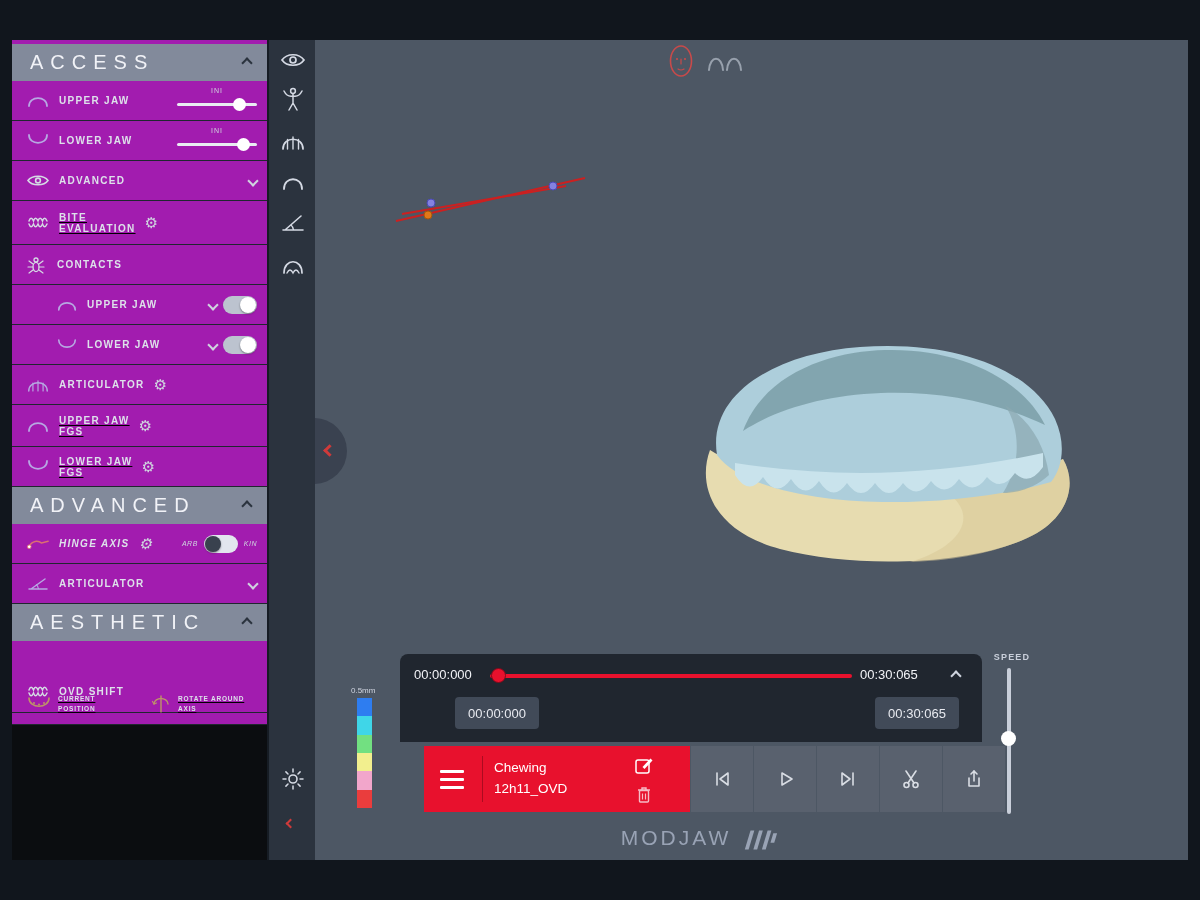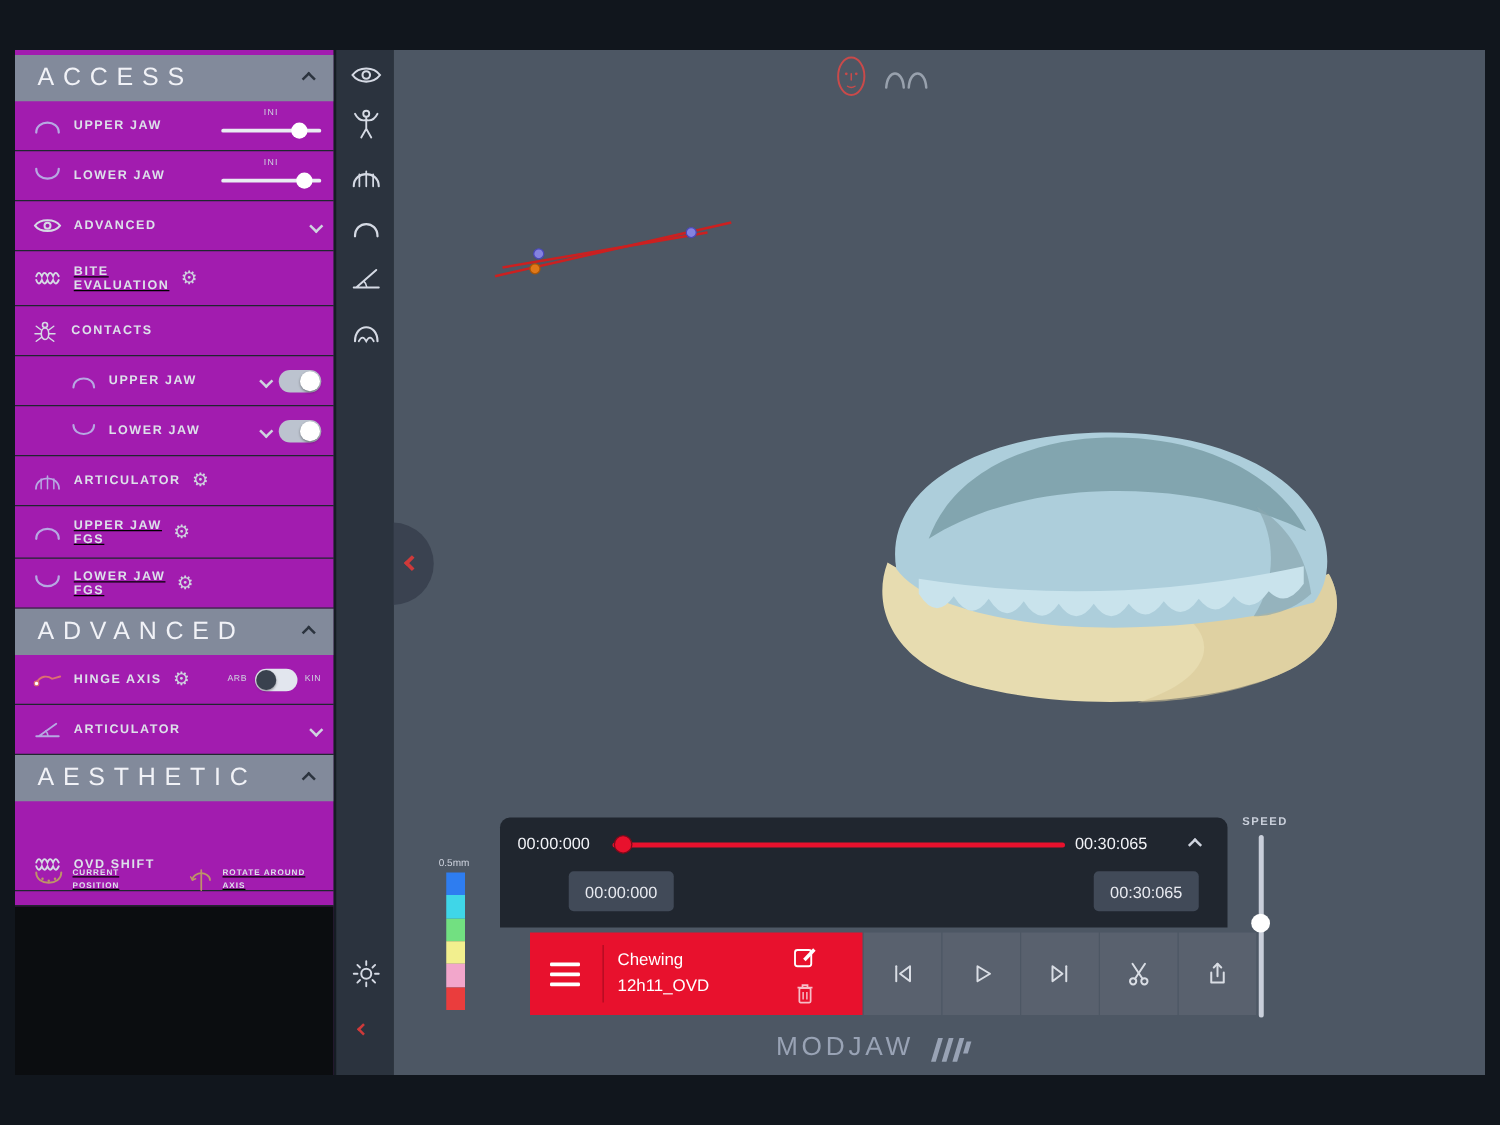--- a/index.html
+++ b/index.html
@@ -192,21 +192,21 @@
       <span class="lbl">FGS</span>
     </span>
     <span class="gear">⚙</span>
   </div>
 
   <div class="hdr" style="top:447px">
     <span class="htxt">ADVANCED</span>
     <span class="chev up dark"></span>
   </div>
 
-  <div class="row" style="top:484px; height:40px;">
+  <div class="row" style="top:484px; height:40px;font-style:italic;">
     <svg width="24" height="13" viewBox="0 0 26 13" style="color:#dd7070">
       <path d="M3 10 C7 3 13 3 17 6 L24 4" fill="none" stroke="currentColor" stroke-width="1.6" stroke-linecap="round"></path>
       <circle cx="3.5" cy="10" r="2" fill="#fff" stroke="currentColor" stroke-width="1"></circle>
     </svg>
     <span class="lbl">HINGE AXIS</span>
     <span class="gear">⚙</span>
     <span class="rgt">
       <span class="tgtag">ARB</span>
       <span class="toggle" style="background:#e2e6ee">
           <span class="knob left dark"></span>

